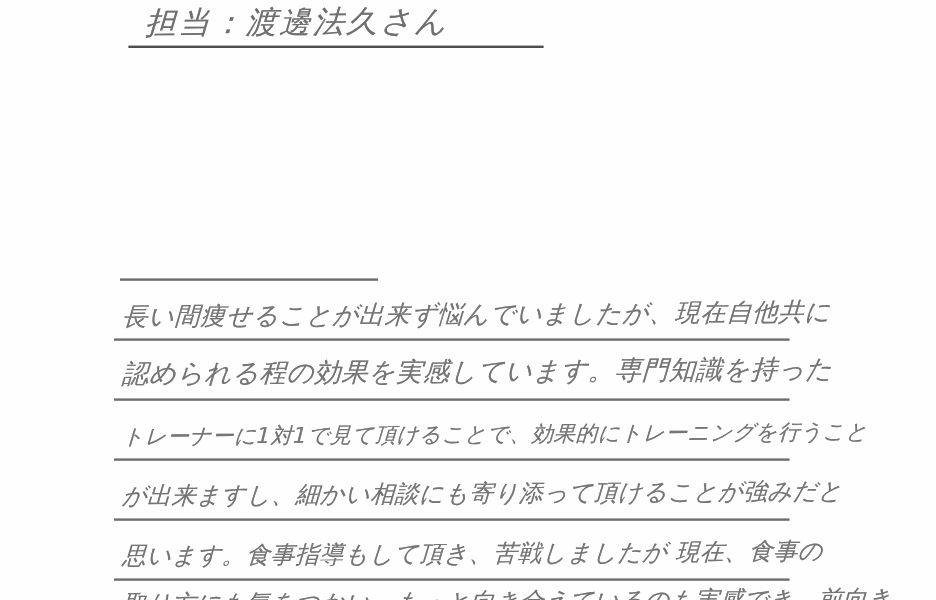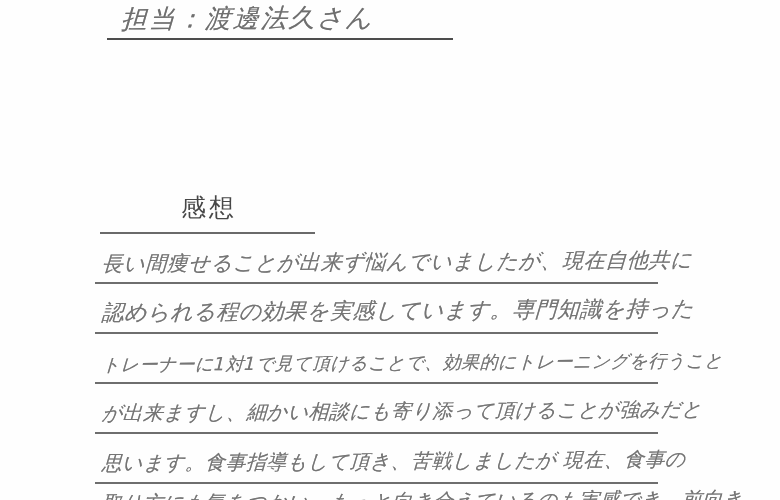--- a/index.html
+++ b/index.html
@@ -82,21 +82,20 @@
   .fb-6 { top: 486px; font-size: 20px; letter-spacing: 0.4px; } 
 </style>
 </head>
 <body>
 
 <div class="page">
 
   <div class="hand staff-line">担当：渡邊法久さん</div>
   <div class="staff-underline"></div>
 
-  <div class="kanso-label">感想</div>
   <div class="kanso-underline"></div>
 
   <div class="rule rule-1"></div>
   <div class="rule rule-2"></div>
   <div class="rule rule-3"></div>
   <div class="rule rule-4"></div>
   <div class="rule rule-5"></div>
 
   <div class="hand fb fb-1">長い間痩せることが出来ず悩んでいましたが、現在自他共に</div>
   <div class="hand fb fb-2">認められる程の効果を実感しています。専門知識を持った</div>

